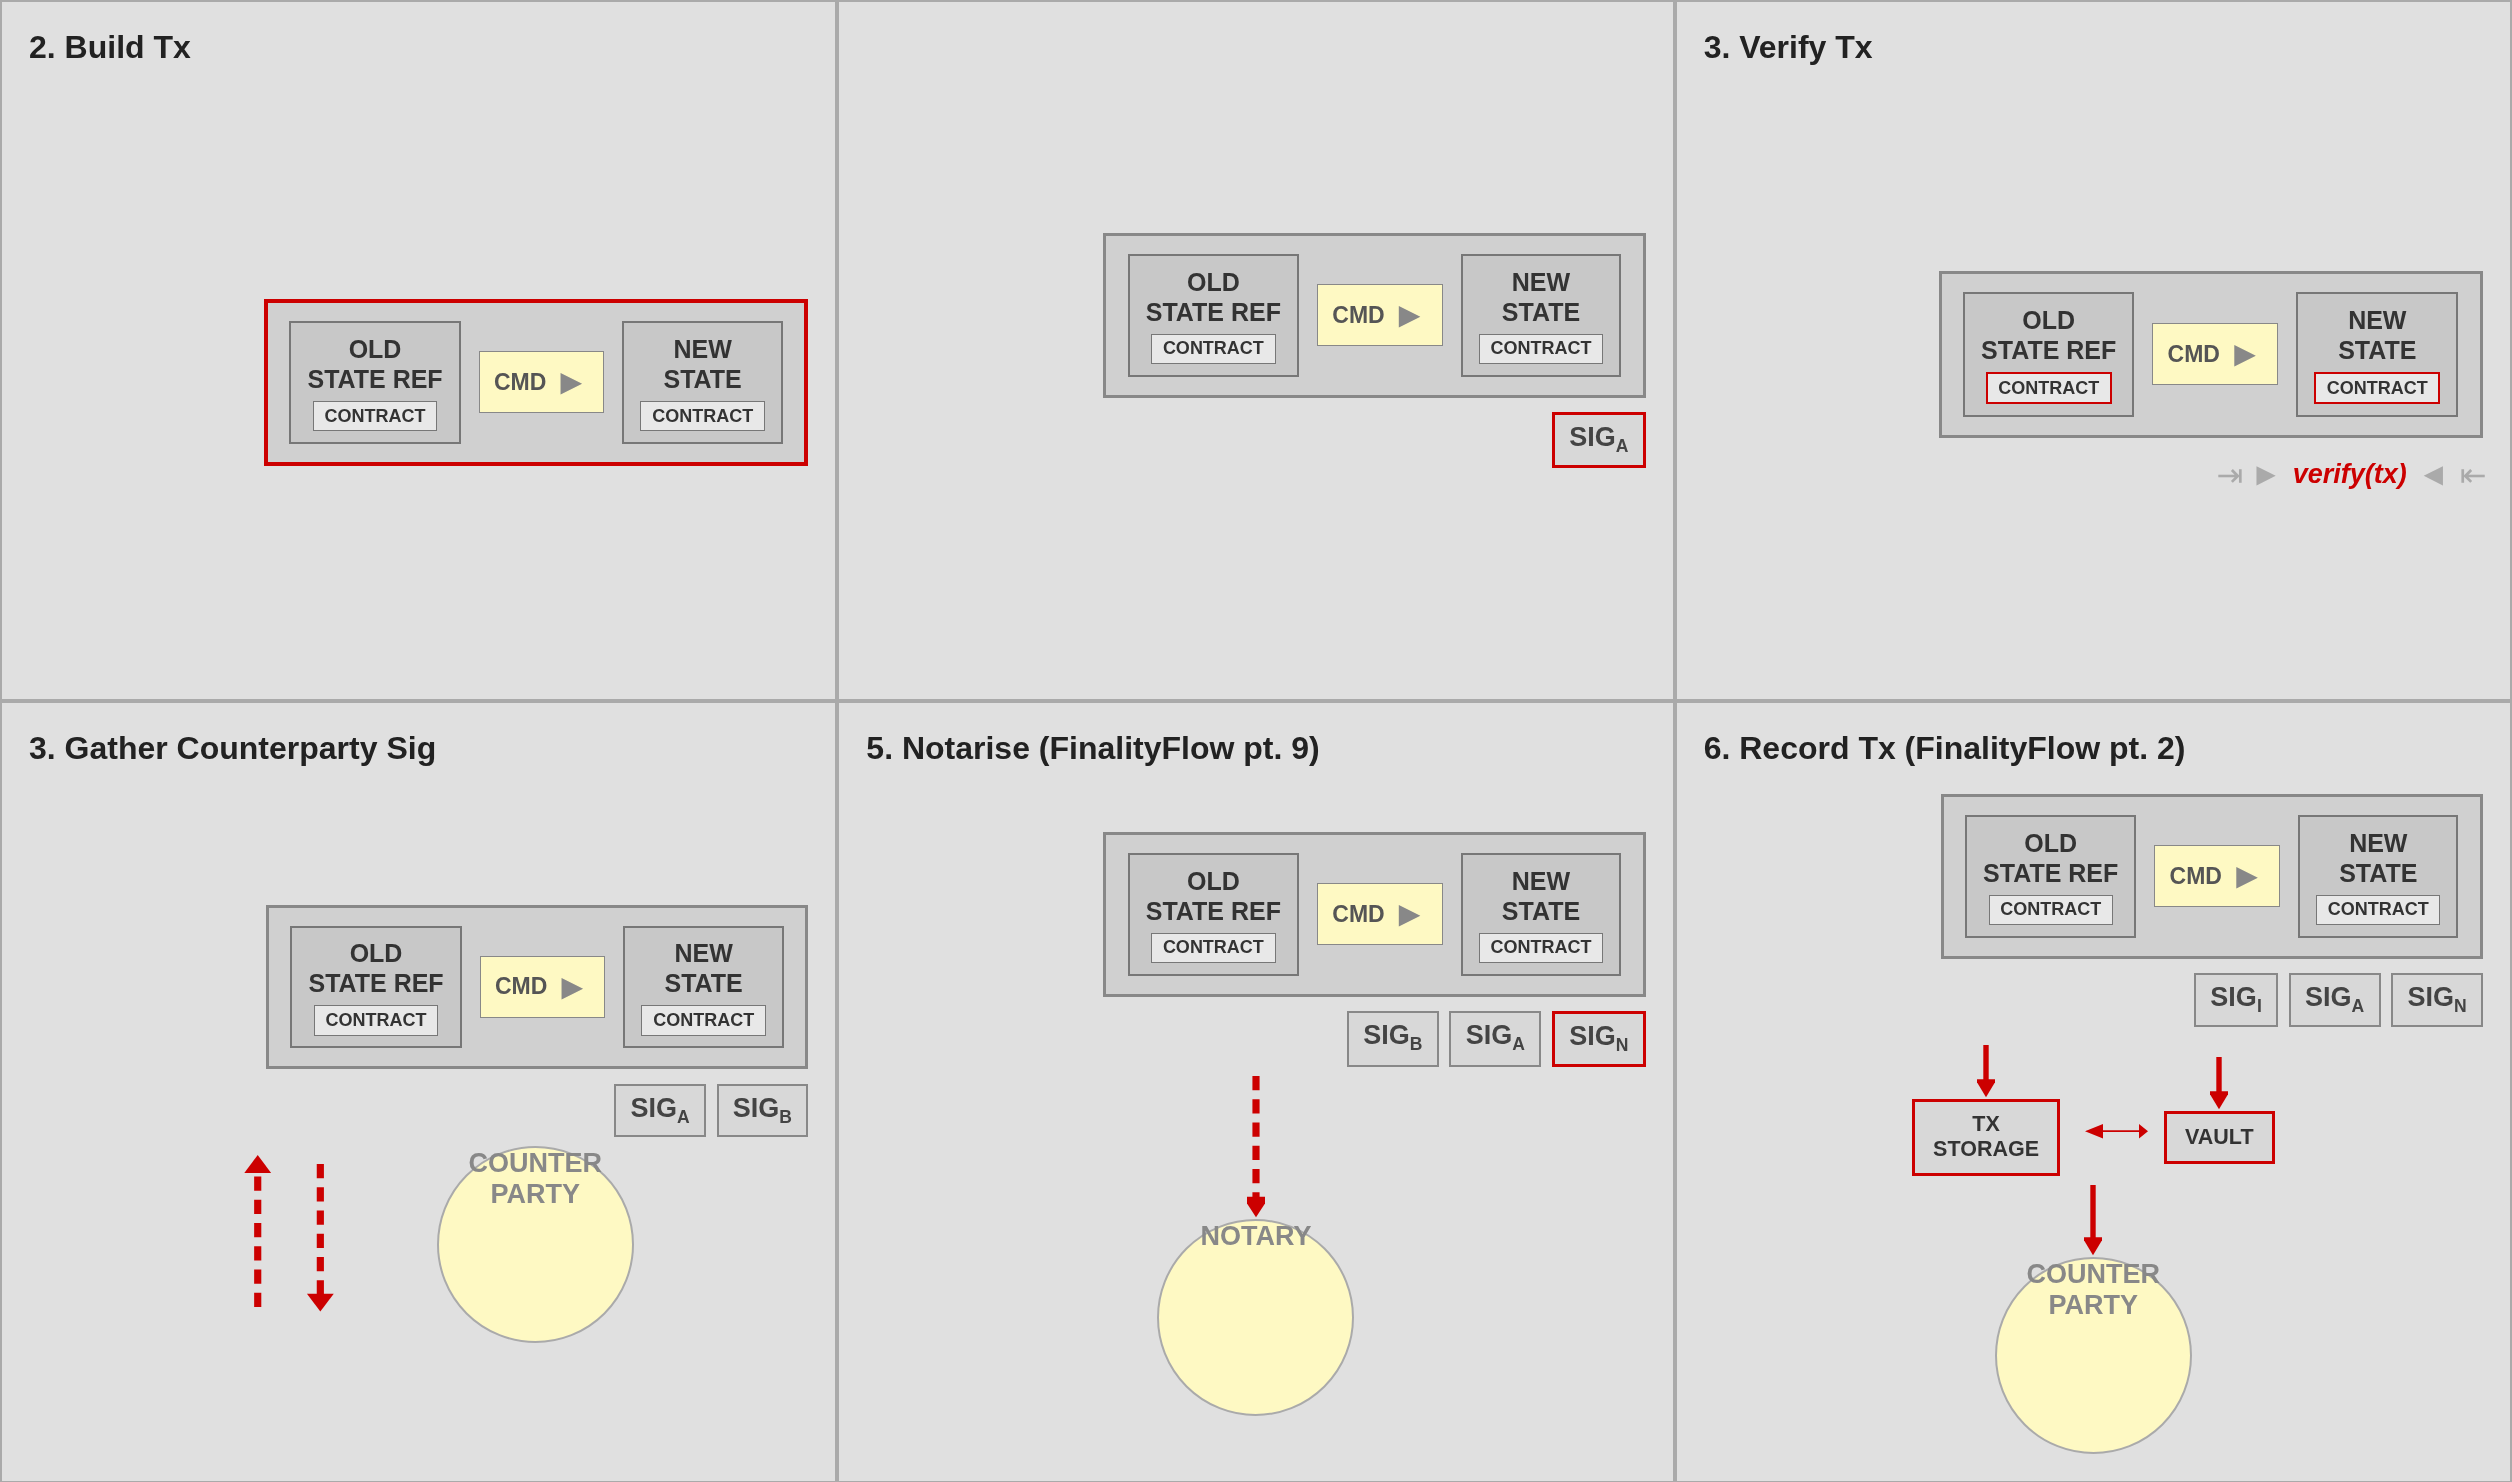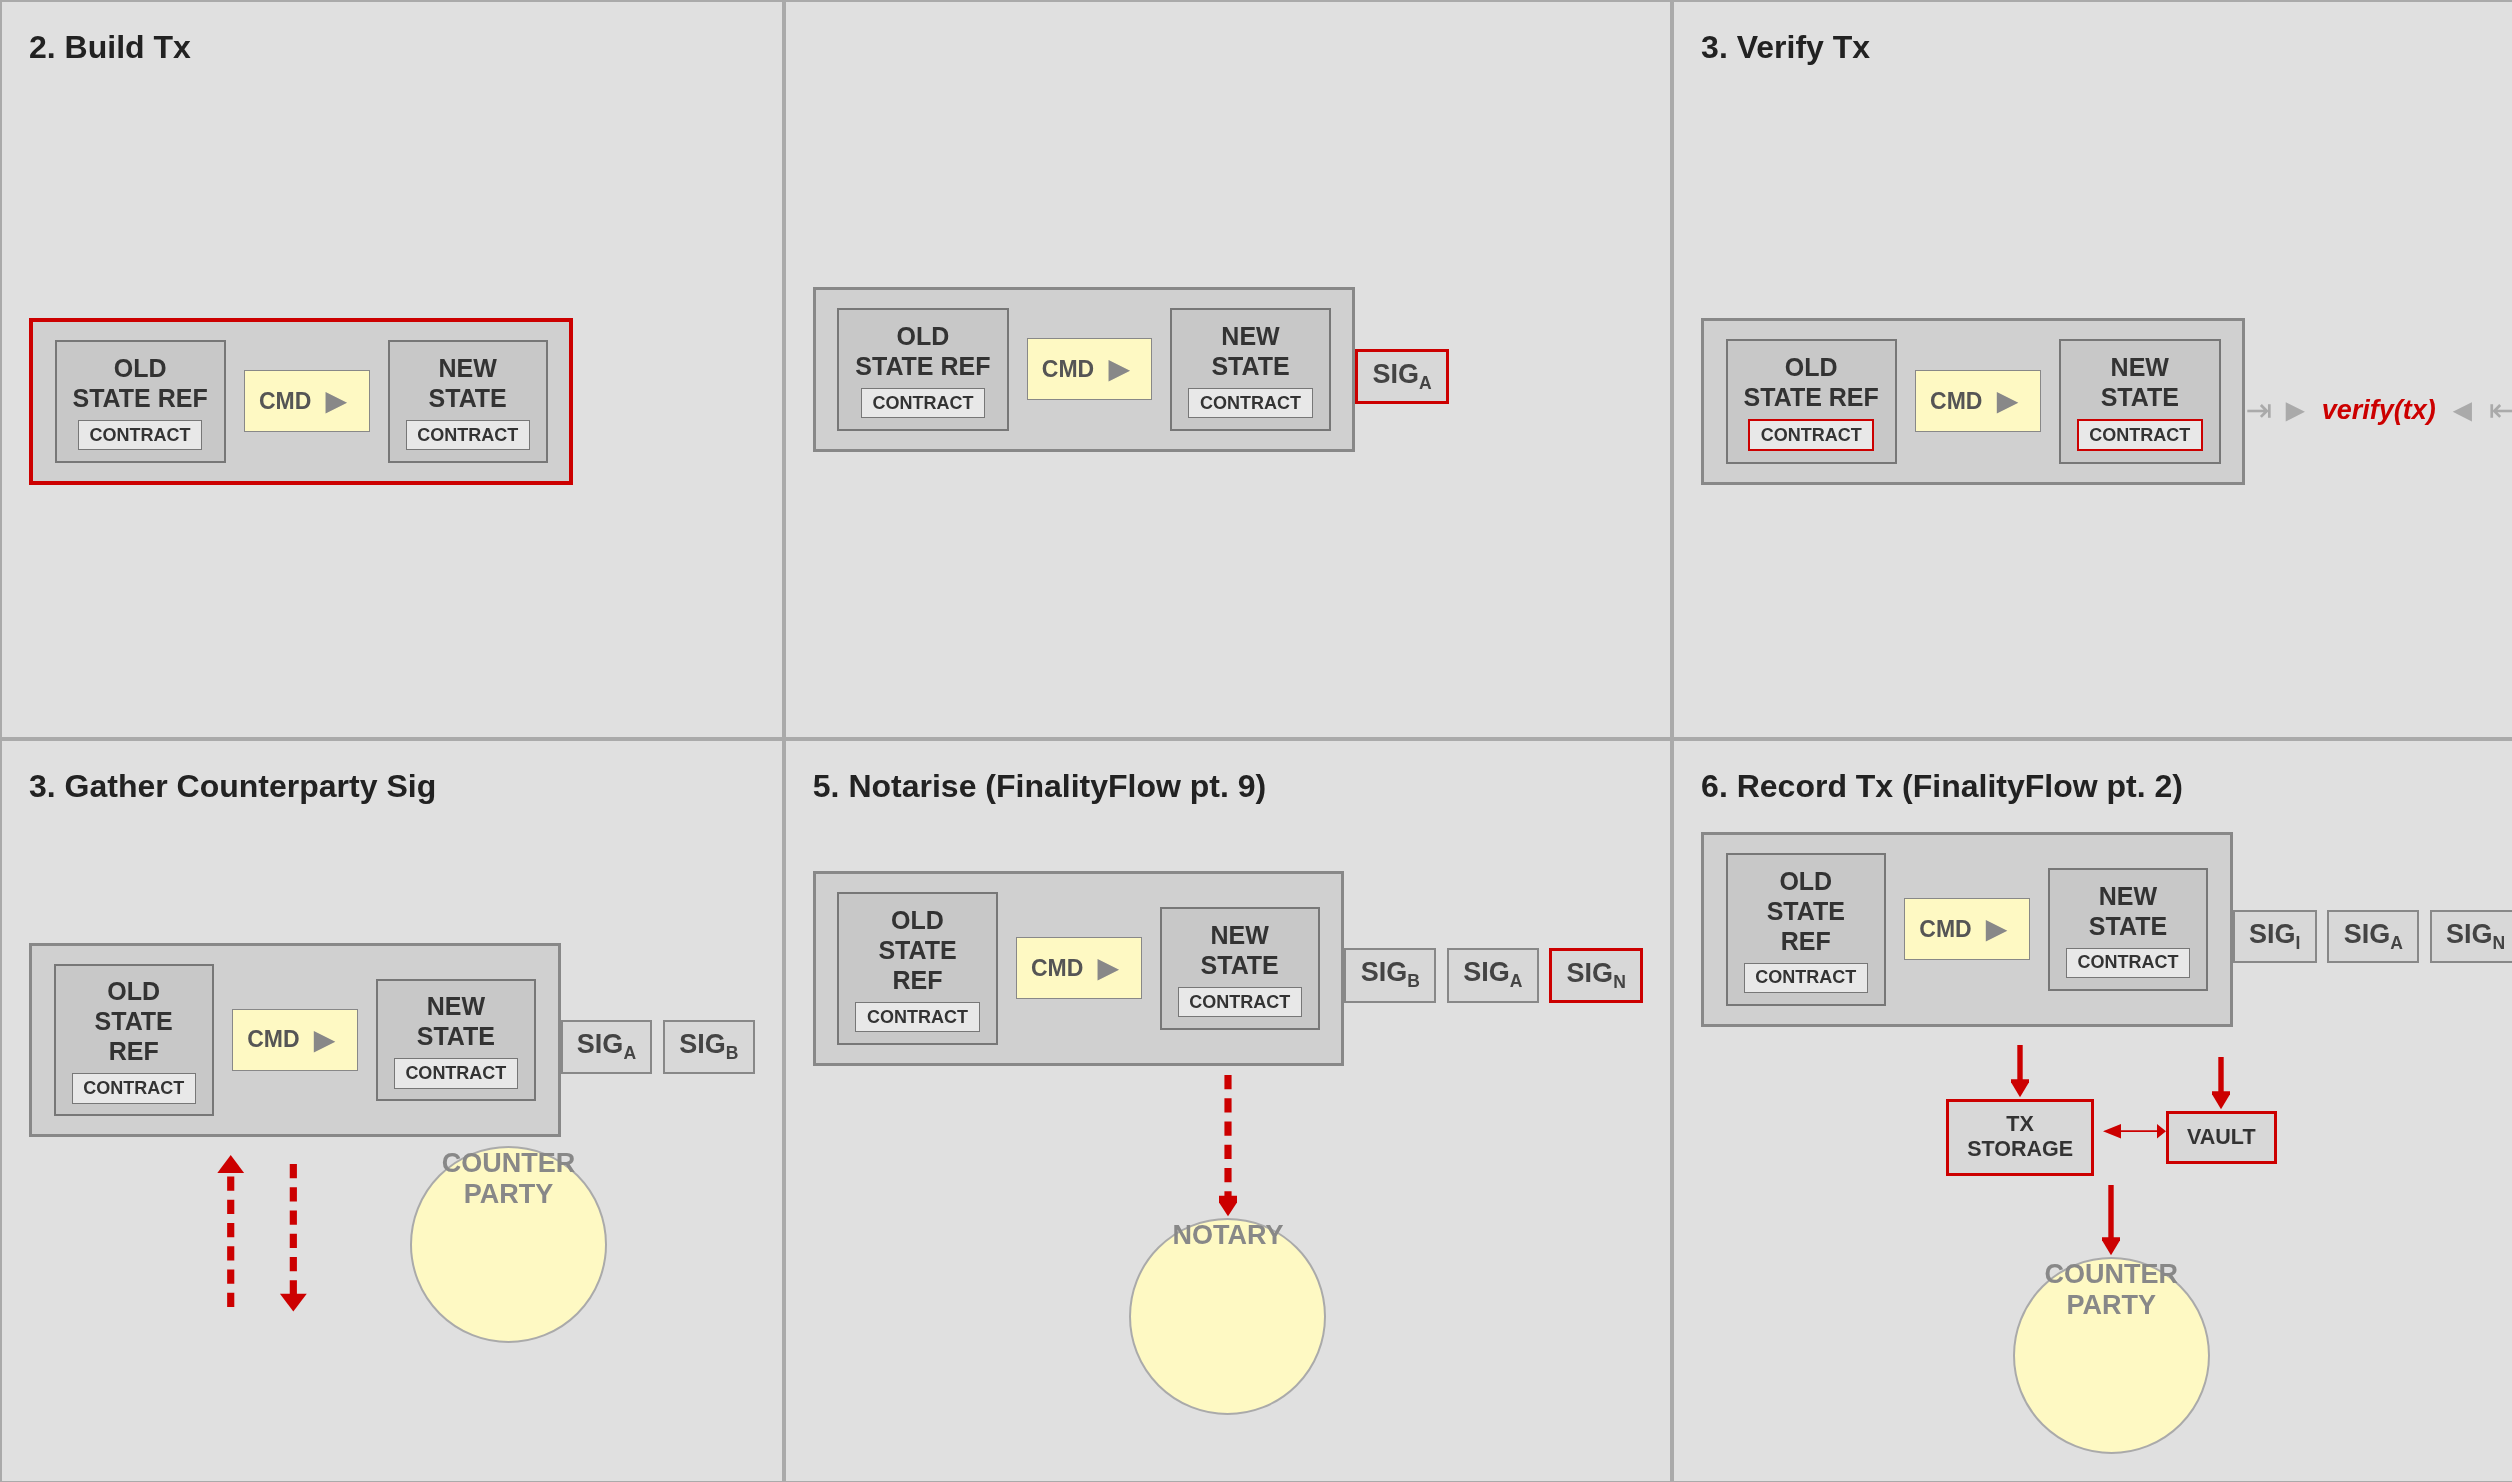--- a/index.html
+++ b/index.html
@@ -160,22 +160,22 @@
       border: 3.6px solid #cc0000;
       padding: 10.7px 18px;
       font-size: 21.5px;
       font-weight: bold;
       color: #333;
       text-align: center;
     }
 
     .tx-wrapper {
       display: flex;
-      flex-direction: row;
-      align-items: center;
+      flex-direction: column;
+      align-items: flex-end;
       width: 100%;
     }
 
     
     sub {
       font-size: 0.65em;
     }
   </style>
 </head>
 <body>
@@ -360,21 +360,21 @@
             <div class="contract-tag">CONTRACT</div>
           </div>
         </div>
         <div class="sig-row">
           <div class="sig-box">SIG<sub>I</sub></div>
           <div class="sig-box">SIG<sub>A</sub></div>
           <div class="sig-box">SIG<sub>N</sub></div>
         </div>
       </div>
 
-      <div style="display:flex;flex-direction:row;align-items:center;gap:0;margin-top:18px;justify-content:center;position:relative;">
+      <div style="display:flex;flex-direction:row;align-items:center;gap:16px;margin-top:18px;justify-content:center;position:relative;">
 
         <div style="display:flex;flex-direction:column;align-items:center;gap:0;">
           <svg width="18" height="54" viewBox="0 0 20 60">
             <line x1="10" y1="0" x2="10" y2="45" stroke="#cc0000" stroke-width="6" stroke-dasharray="0"></line>
             <polygon points="10,58 -2,38 22,38" fill="#cc0000"></polygon>
           </svg>
           <div class="storage-box">TX<br>STORAGE</div>
         </div>
 
         <div style="display:flex;align-items:center;margin-top:54px;">

